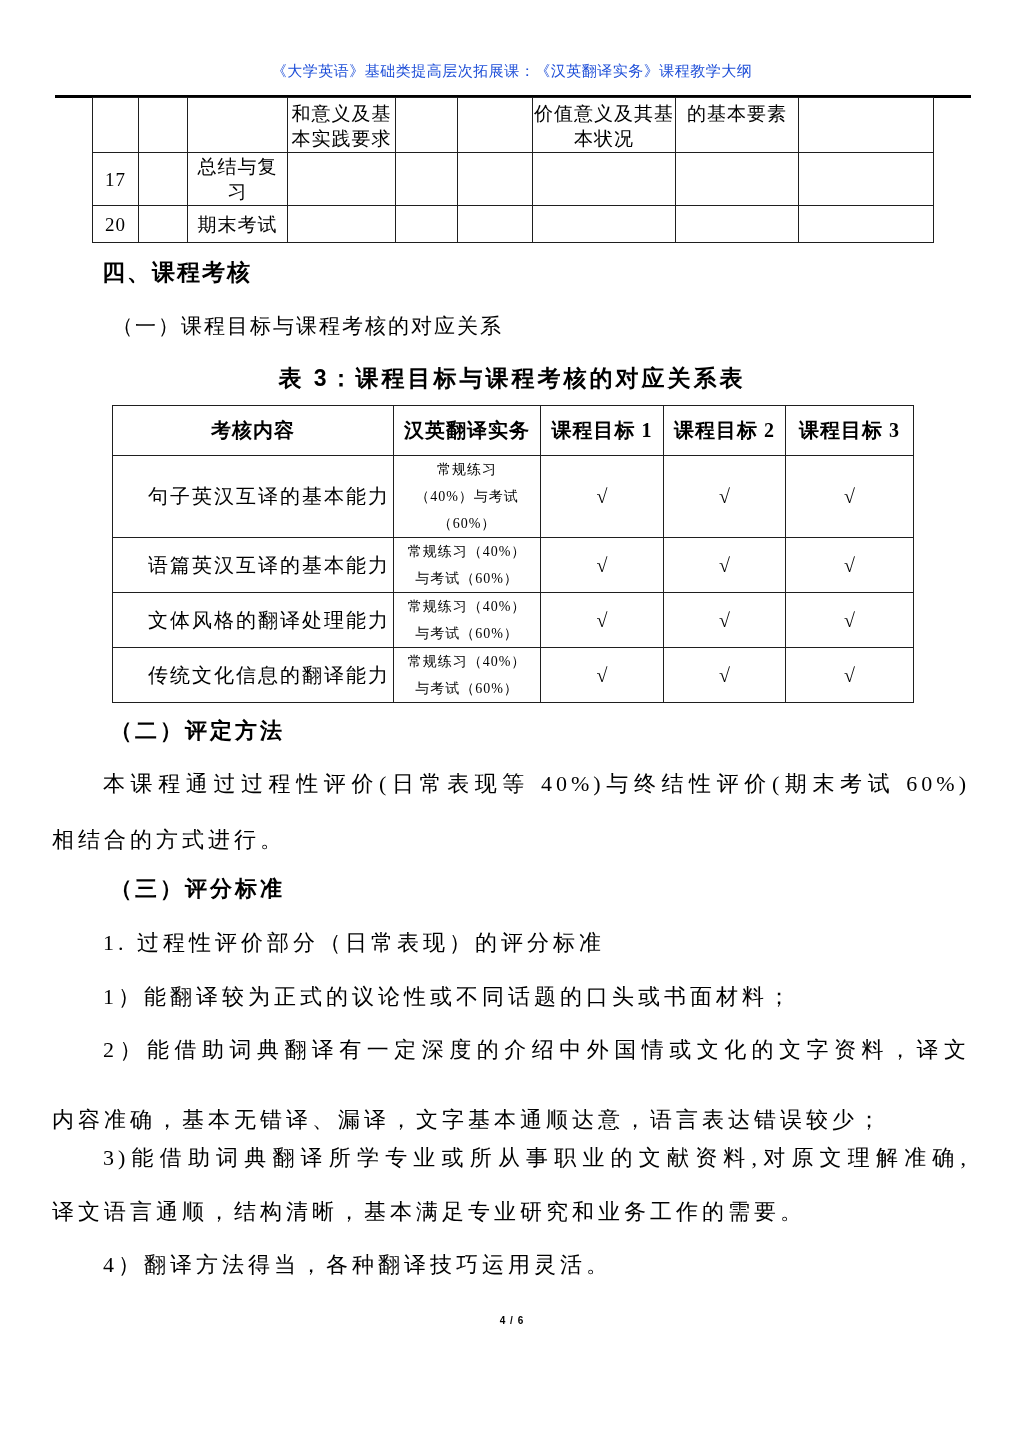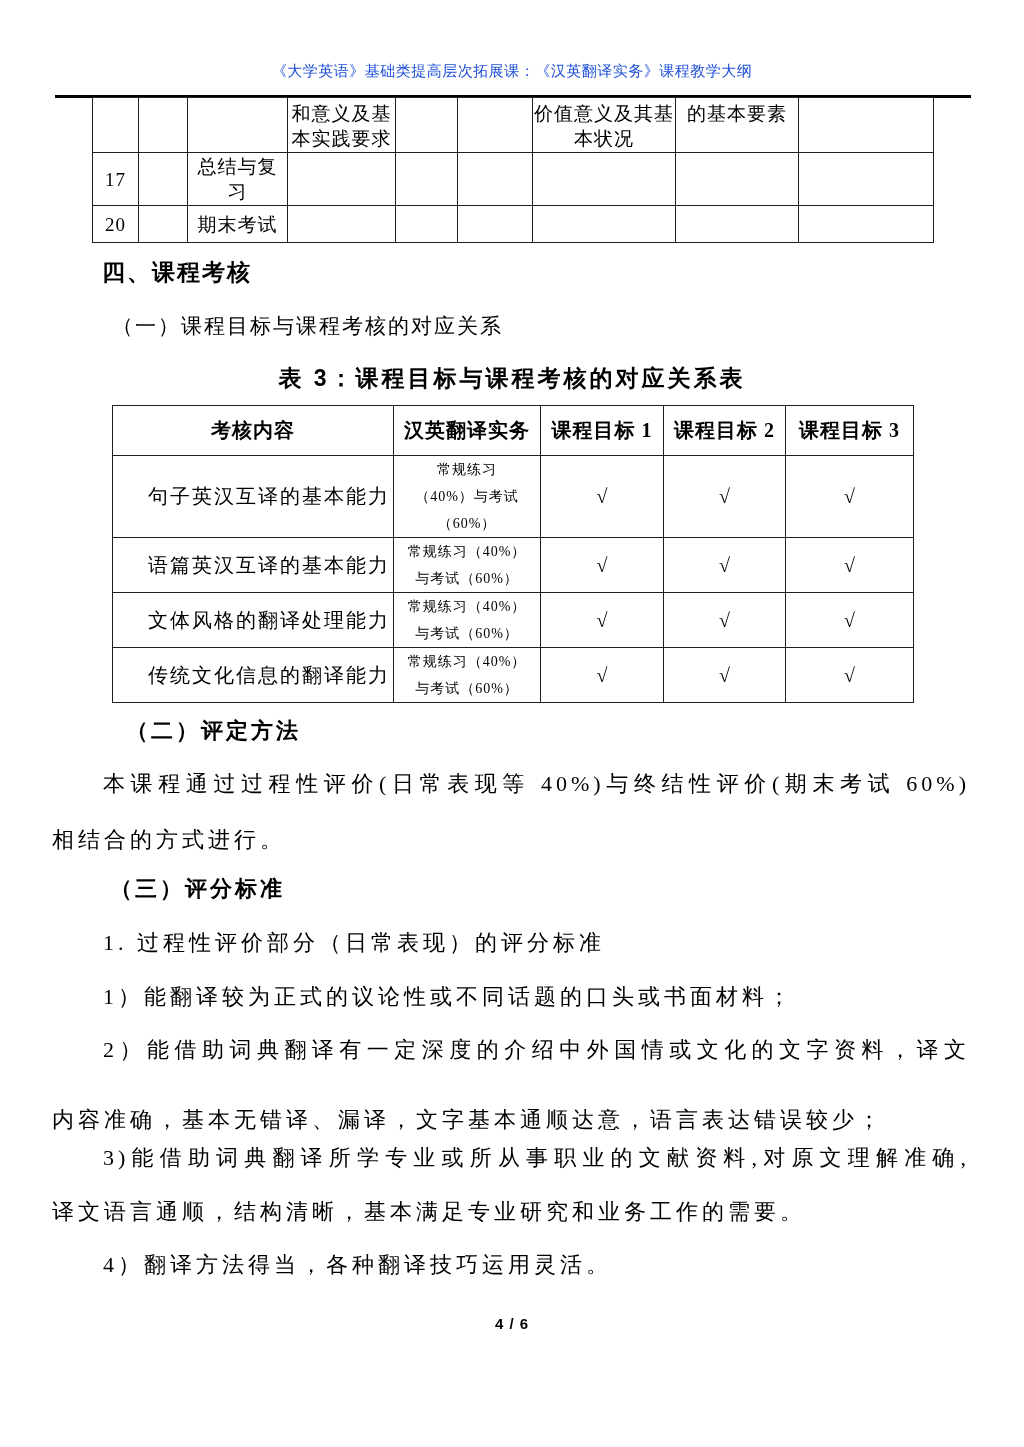--- a/index.html
+++ b/index.html
@@ -69,21 +69,21 @@
     white-space:nowrap;
   }
   .fill{
     width:867px;white-space:normal;
     text-align:justify;text-align-last:justify;
   }
 
   .doc-footer{
     top:1315px;left:0;width:1024px;text-align:center;
     font-family:"Liberation Sans","DejaVu Sans",sans-serif;
-    font-weight:600;font-size:15px;letter-spacing:1px;
+    font-weight:600;font-size:10px;letter-spacing:1px;
   }
 </style>
 </head>
 <body>
 
 <div class="page">
 
   <div class="abs doc-header">《大学英语》基础类提高层次拓展课：《汉英翻译实务》课程教学大纲</div>
   <div class="abs header-rule"></div>
 
@@ -190,21 +190,21 @@
       <td class="content-cell">传统文化信息的翻译能力</td>
       <td class="method-cell pre">常规练习（40%）
 与考试（60%）</td>
       <td class="check-cell">√</td>
       <td class="check-cell">√</td>
       <td class="check-cell">√</td>
     </tr>
   </tbody>
     </table>
 
-  <div class="abs h-sub" style="top:716px;left:126px;">（二）评定方法</div>
+  <div class="abs h-sub" style="top:716px;left:110px;">（二）评定方法</div>
   <div class="abs body-line fill" style="top:770px;left:103px;">本课程通过过程性评价(日常表现等 40%)与终结性评价(期末考试 60%)</div>
   <div class="abs body-line" style="top:826px;left:52px;">相结合的方式进行。</div>
 
   <div class="abs h-sub" style="top:874px;left:110px;">（三）评分标准</div>
   <div class="abs body-line" style="top:929px;left:103px;">1. 过程性评价部分（日常表现）的评分标准</div>
   <div class="abs body-line" style="top:983px;left:103px;">1）能翻译较为正式的议论性或不同话题的口头或书面材料；</div>
   <div class="abs body-line fill" style="top:1036px;left:103px;">2）能借助词典翻译有一定深度的介绍中外国情或文化的文字资料，译文</div>
   <div class="abs body-line" style="top:1090px;left:52px;margin-top:16px;">内容准确，基本无错译、漏译，文字基本通顺达意，语言表达错误较少；</div>
   <div class="abs body-line fill" style="top:1144px;left:103px;">3)能借助词典翻译所学专业或所从事职业的文献资料,对原文理解准确,</div>
   <div class="abs body-line" style="top:1198px;left:52px;">译文语言通顺，结构清晰，基本满足专业研究和业务工作的需要。</div>

